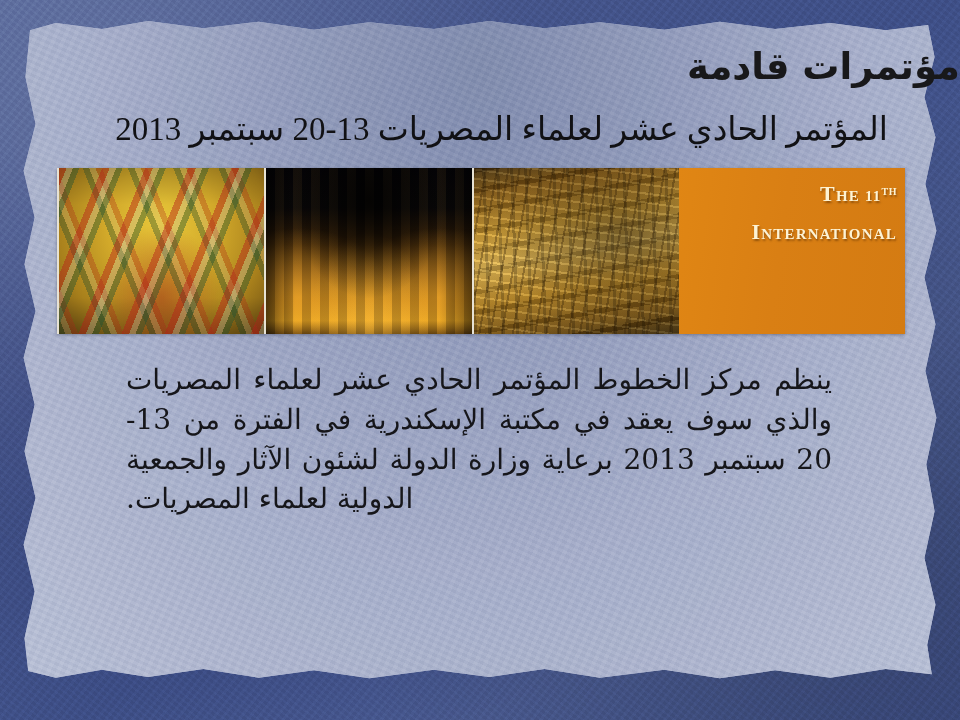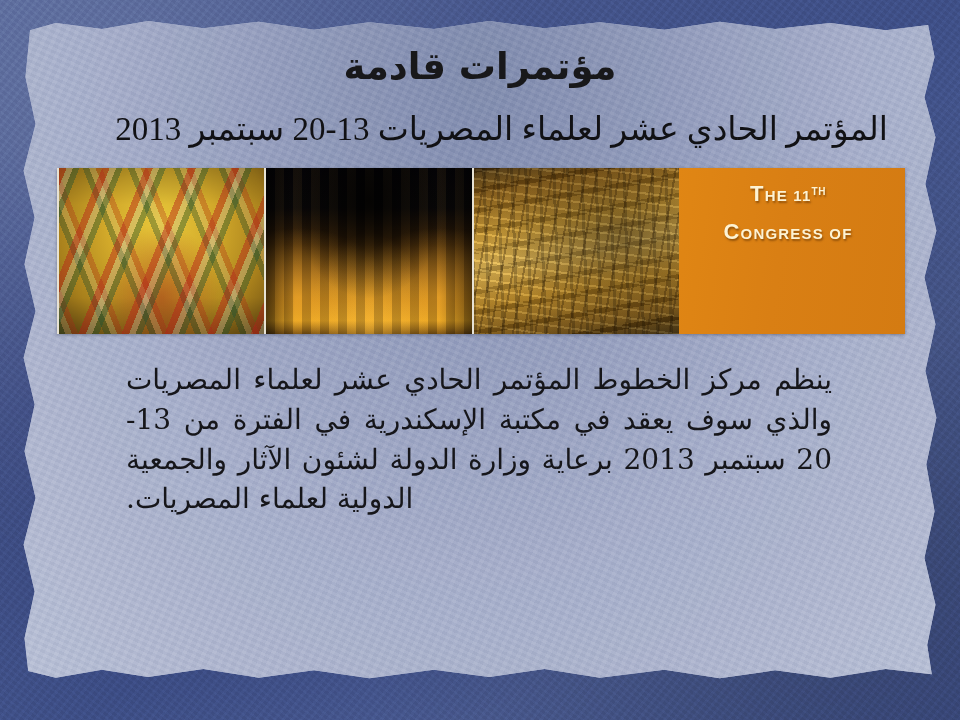--- a/index.html
+++ b/index.html
@@ -86,21 +86,21 @@
       repeating-linear-gradient(-66deg, rgba(255,255,255,0.045) 0 4px, rgba(90,100,140,0.045) 4px 9px);
     opacity: .9;
   }
 
   
   .title {
     position: absolute;
     top: 46px;
     left: 0;
     width: 960px;
-    text-align: center;
+    text-align: right;
     font-family: "DejaVu Sans", "Liberation Sans", sans-serif;
     font-weight: bold;
     font-size: 37px;
     line-height: 1.12;
     color: #18181a;
     direction: rtl;
     letter-spacing: 0.5px;
   }
   .subtitle {
     position: absolute;
@@ -147,22 +147,22 @@
     width: 226px;
     background: linear-gradient(98deg, #e08614 0%, #d97f14 45%, #d47b12 100%);
     flex: 0 0 226px;
   }
   .congress-lines {
     position: absolute;
     left: 0;
     top: 15px;
     right: 8px;
     direction: ltr;
-    text-align: center;
-    font-family: Liberation Sans, sans-serif;
+    text-align: right;
+    font-family: Liberation Serif, serif;
     font-weight: bold;
     color: #fdf3d4;
     text-shadow: 1px 2px 2px rgba(90,45,0,0.55);
   }
   .cl {
     font-size: 15px;
     letter-spacing: 1.2px;
     line-height: 1;
     margin-bottom: 16px;
     text-transform: uppercase;
@@ -232,21 +232,21 @@
 
   <div class="title">مؤتمرات قادمة</div>
 
   <div class="subtitle">المؤتمر الحادي عشر لعلماء المصريات 13-20 سبتمبر 2013</div>
 
   <div class="banner">
 
     <div class="panel panel-orange">
       <div class="congress-lines">
         <div class="cl"><span class="cap">T</span><span>HE 11</span><sup>TH</sup></div>
-        <div class="cl"><span class="cap">C</span><span>ONGRESS OF</span></div>
+        <div class="cl"><span class="cap">I</span><span>NTERNATIONAL</span></div>
       </div>
     </div>
 
     <div class="panel panel-photo ph1"></div>
     <div class="panel panel-photo ph2"></div>
     <div class="panel panel-photo ph3"></div>
   </div>
 
   <div class="body-text">ينظم مركز الخطوط المؤتمر الحادي عشر لعلماء المصريات والذي سوف يعقد في مكتبة الإسكندرية في الفترة من 13-20 سبتمبر 2013 برعاية  وزارة الدولة لشئون الآثار والجمعية الدولية لعلماء المصريات.</div>
 

